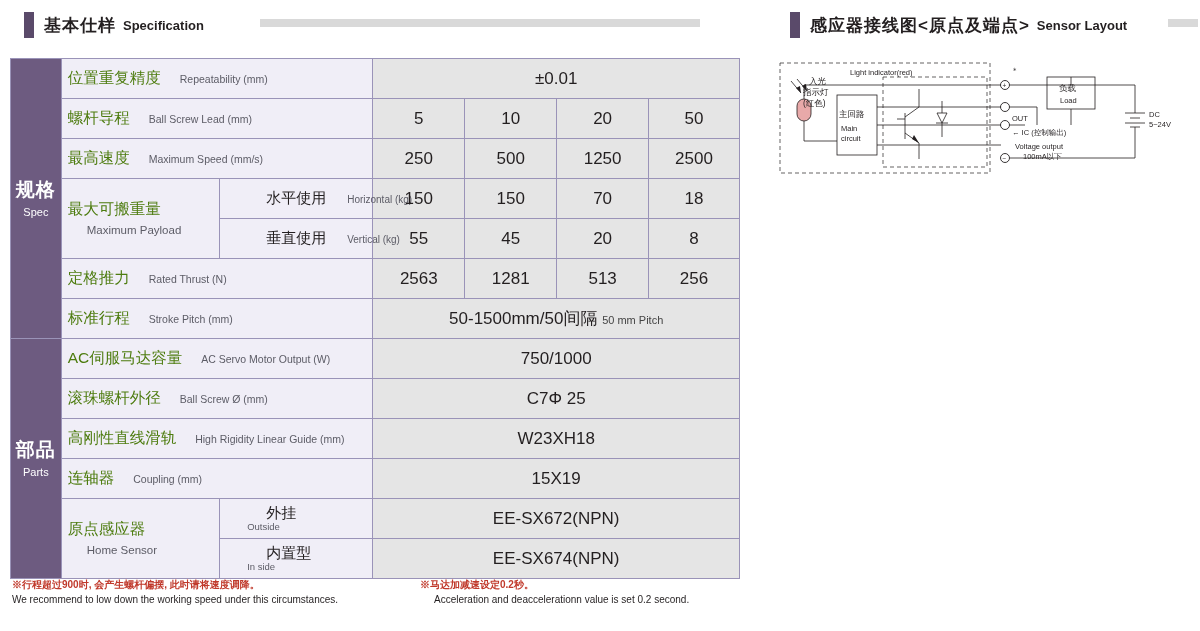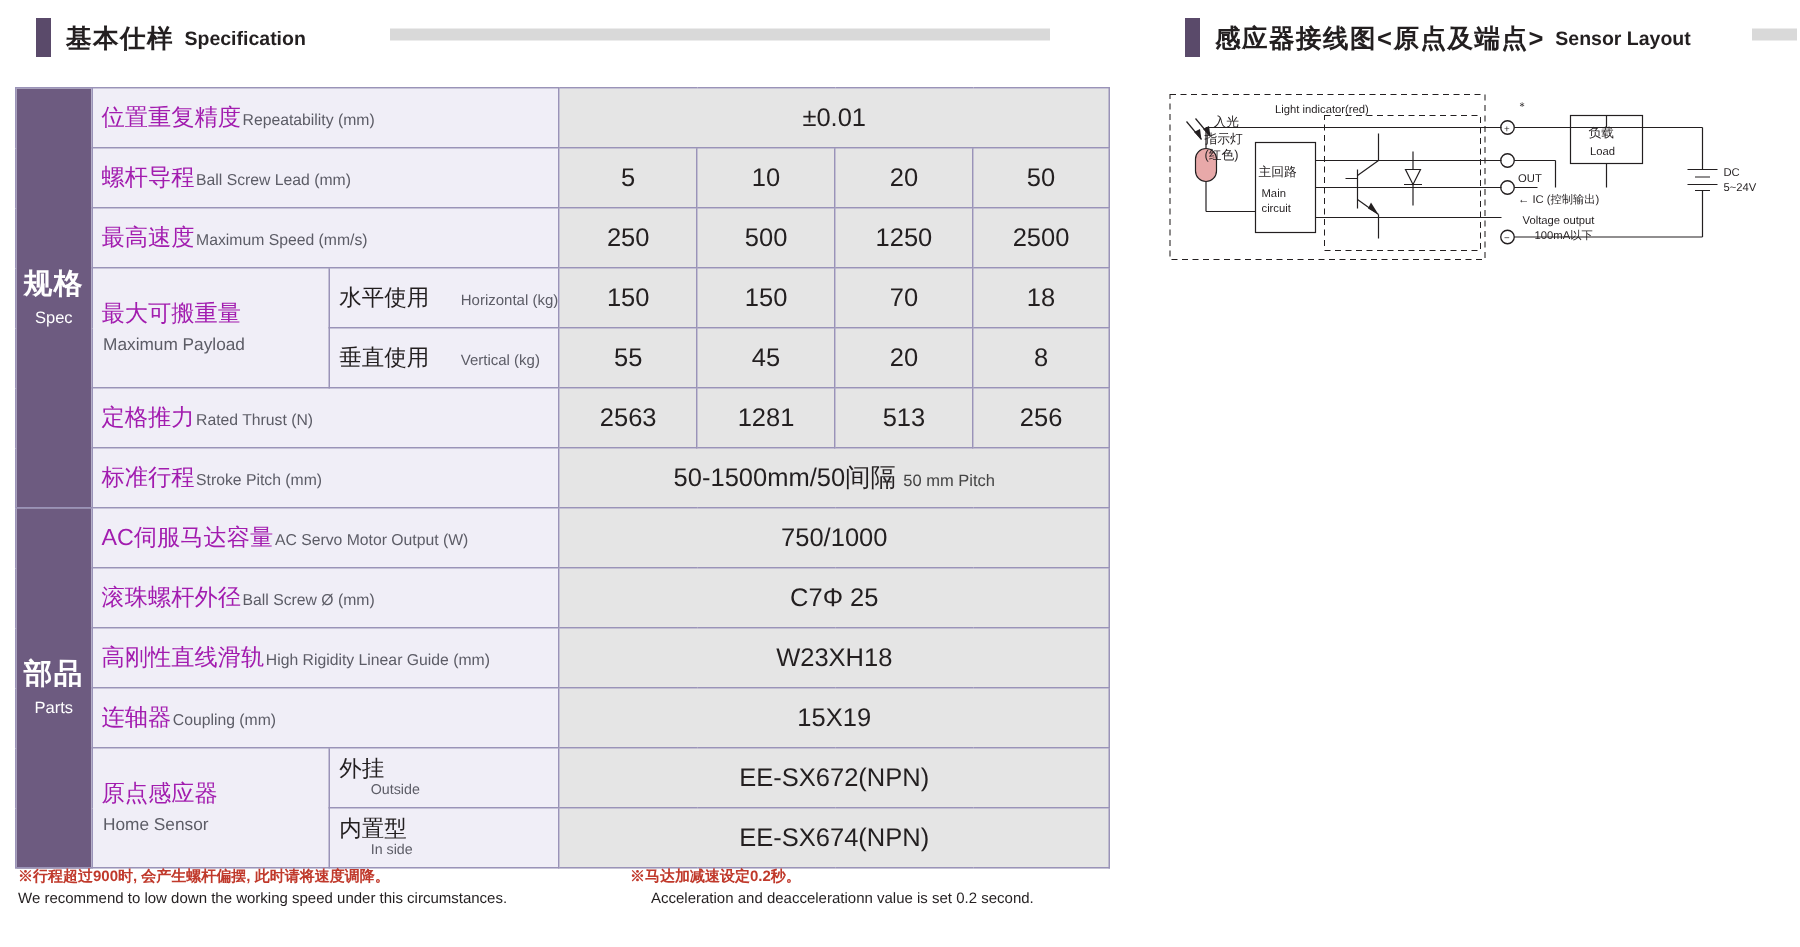--- a/index.html
+++ b/index.html
@@ -42,22 +42,22 @@
     border:1px solid #9a93b8;
     padding:0 6px;
     height:40px;
     vertical-align:middle;
     background:#e5e5e5;
   }
   .lbl {
     background:#f0eef7 !important;
     white-space:nowrap;
   }
-  .lbl .cn { font-size:15.5px; color:#a21caf; }
-  .lbl .en { font-size:10.5px; color:#5c5c66; margin-left:1px; }
+  .lbl .cn { font-size:15.5px; color:#4d7c0f; }
+  .lbl .en { font-size:10.5px; color:#5c5c66; margin-left:19px; }
   .lbl .en.big { font-size:11.5px; }
   .val {
     text-align:center;
     font-size:17px;
     color:#231f20;
   }
   .val .small { font-size:11px; color:#444; }
 
   
   .group {
@@ -71,21 +71,21 @@
     display:flex; flex-direction:column; align-items:center; justify-content:flex-end;
     line-height:1.12;
   }
   .group .gcn { font-size:19px; font-weight:bold; letter-spacing:1px; }
   .group .gen { font-size:11px; margin-top:6px; }
 
   .sublbl {
     background:#f0eef7 !important;
     white-space:nowrap;
   }
-  .sublbl .cn { font-size:15px; }
+  .sublbl .cn { font-size:15px;margin-left:40px; }
   .sublbl .en { font-size:10px; color:#5c5c66;padding-left:21px; }
   .sublbl2 .cn { font-size:15px; display:block; line-height:1.05;}
   .sublbl2 .en { font-size:9.5px; color:#5c5c66; display:block; }
 
   
   .note {
     position:absolute;
     font-size:10px;
     line-height:1.45;
     color:#231f20;

